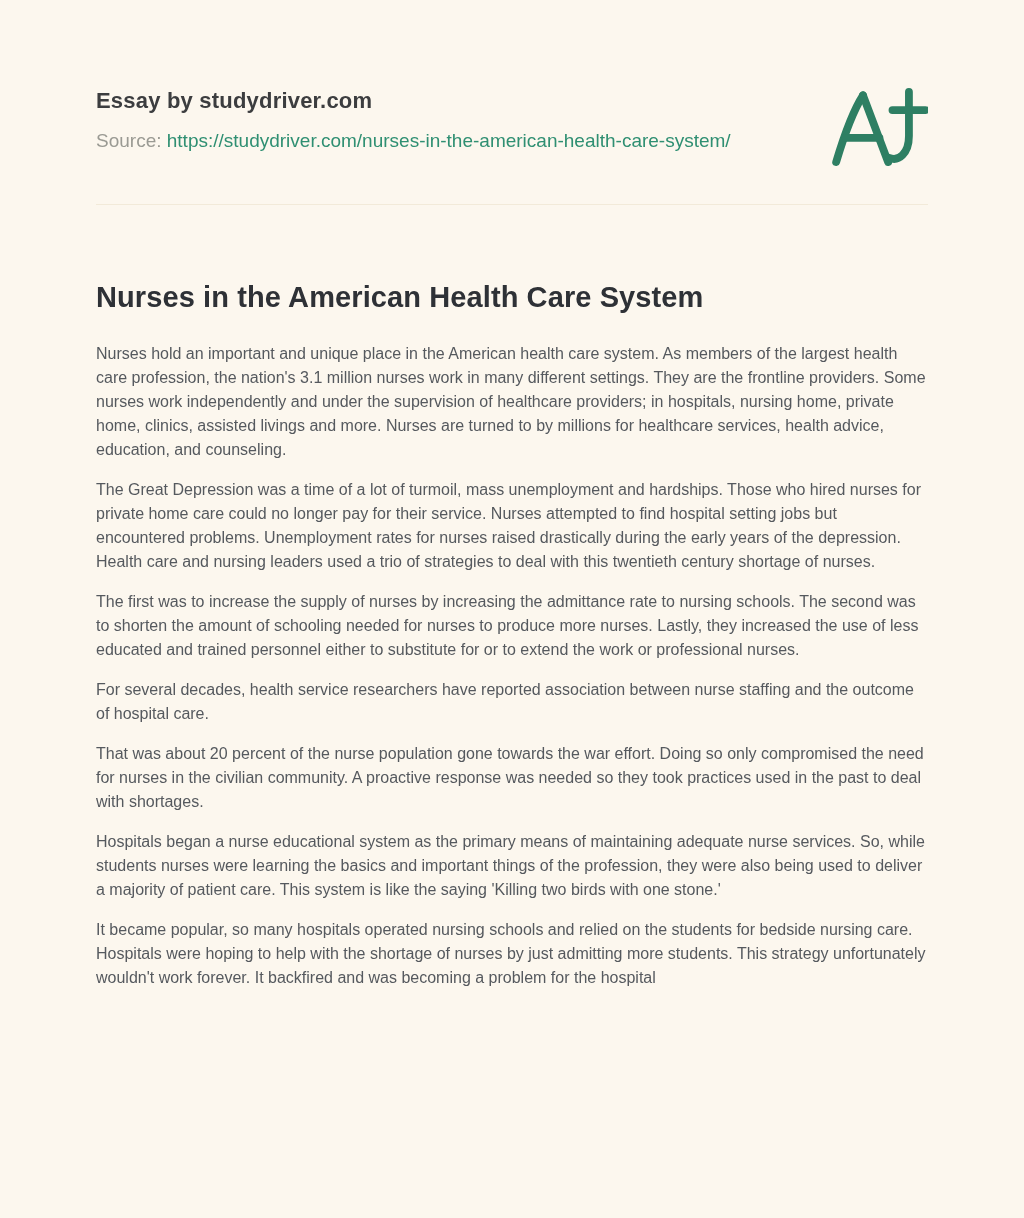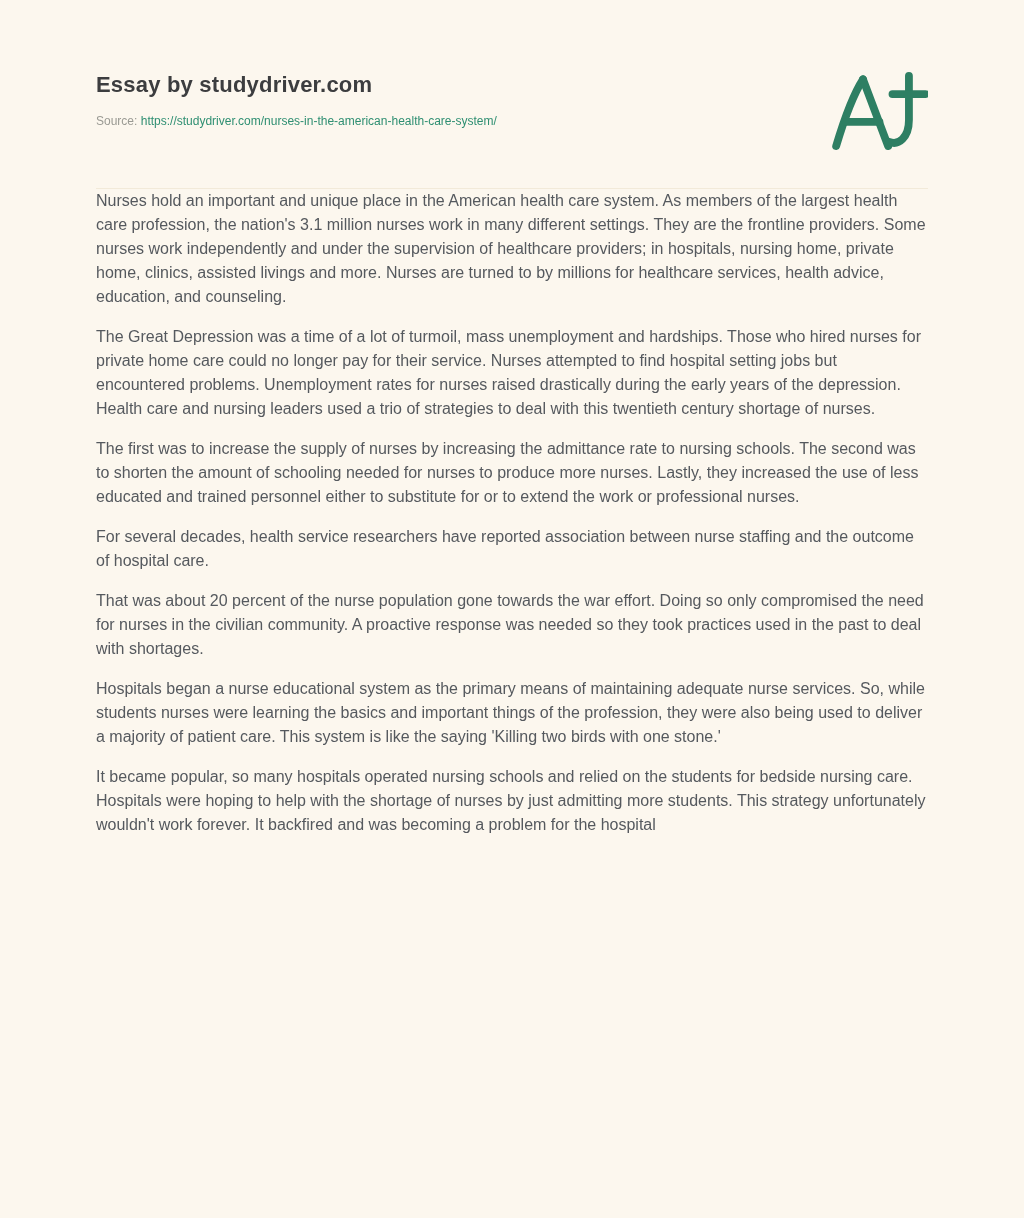--- a/index.html
+++ b/index.html
@@ -10,38 +10,38 @@
   body {
     width: 1024px;
     height: 1218px;
     overflow: hidden;
     background: #fcf7ee;
     font-family: "Liberation Sans", "DejaVu Sans", sans-serif;
   }
   .page {
     width: 1024px;
     height: 1218px;
-    padding: 0 96px;
+    padding: 16px 96px;
   }
   .header {
     display: flex;
     justify-content: space-between;
     align-items: flex-start;
     padding-top: 72px;
   }
   .brand {
     margin: 0 0 16px 0;
     font-size: 22px;
     font-weight: 700;
     color: #3c3d3f;
     letter-spacing: 0.2px;
   }
   .source-line {
     margin: 0;
-    font-size: 12px;
+    font-size: 19px;
     color: #9a9a93;
   }
   .source-label { color: #9a9a93; }
   .source-link {
     color: #2f8f72;
     text-decoration: none;
     cursor: pointer;
   }
   .logo {
     margin-top: -4px;
@@ -88,20 +88,21 @@
           <path d="M98 9 L98 60 C98 80 86 90 75 85"></path>
           <path d="M79 30 L117 30"></path>
         </g>
       </svg>
     </div>
   </header>
 
   <hr class="divider">
 
   <main class="article">
+    <h2 class="title">Nurses in the American Health Care System</h2>
     <div class="body">
         <p class="para">Nurses hold an important and unique place in the American health care system. As members of the largest health care profession, the nation's 3.1 million nurses work in many different settings. They are the frontline providers. Some nurses work independently and under the supervision of healthcare providers; in hospitals, nursing home, private home, clinics, assisted livings and more. Nurses are turned to by millions for healthcare services, health advice, education, and counseling.</p>
         <p class="para">The Great Depression was a time of a lot of turmoil, mass unemployment and hardships. Those who hired nurses for private home care could no longer pay for their service. Nurses attempted to find hospital setting jobs but encountered problems. Unemployment rates for nurses raised drastically during the early years of the depression. Health care and nursing leaders used a trio of strategies to deal with this twentieth century shortage of nurses.</p>
         <p class="para">The first was to increase the supply of nurses by increasing the admittance rate to nursing schools. The second was to shorten the amount of schooling needed for nurses to produce more nurses. Lastly, they increased the use of less educated and trained personnel either to substitute for or to extend the work or professional nurses.</p>
         <p class="para">For several decades, health service researchers have reported association between nurse staffing and the outcome of hospital care.</p>
         <p class="para">That was about 20 percent of the nurse population gone towards the war effort. Doing so only compromised the need for nurses in the civilian community. A proactive response was needed so they took practices used in the past to deal with shortages.</p>
         <p class="para">Hospitals began a nurse educational system as the primary means of maintaining adequate nurse services. So, while students nurses were learning the basics and important things of the profession, they were also being used to deliver a majority of patient care. This system is like the saying 'Killing two birds with one stone.'</p>
         <p class="para">It became popular, so many hospitals operated nursing schools and relied on the students for bedside nursing care. Hospitals were hoping to help with the shortage of nurses by just admitting more students. This strategy unfortunately wouldn't work forever. It backfired and was becoming a problem for the hospital</p>
       </div>
   </main>

